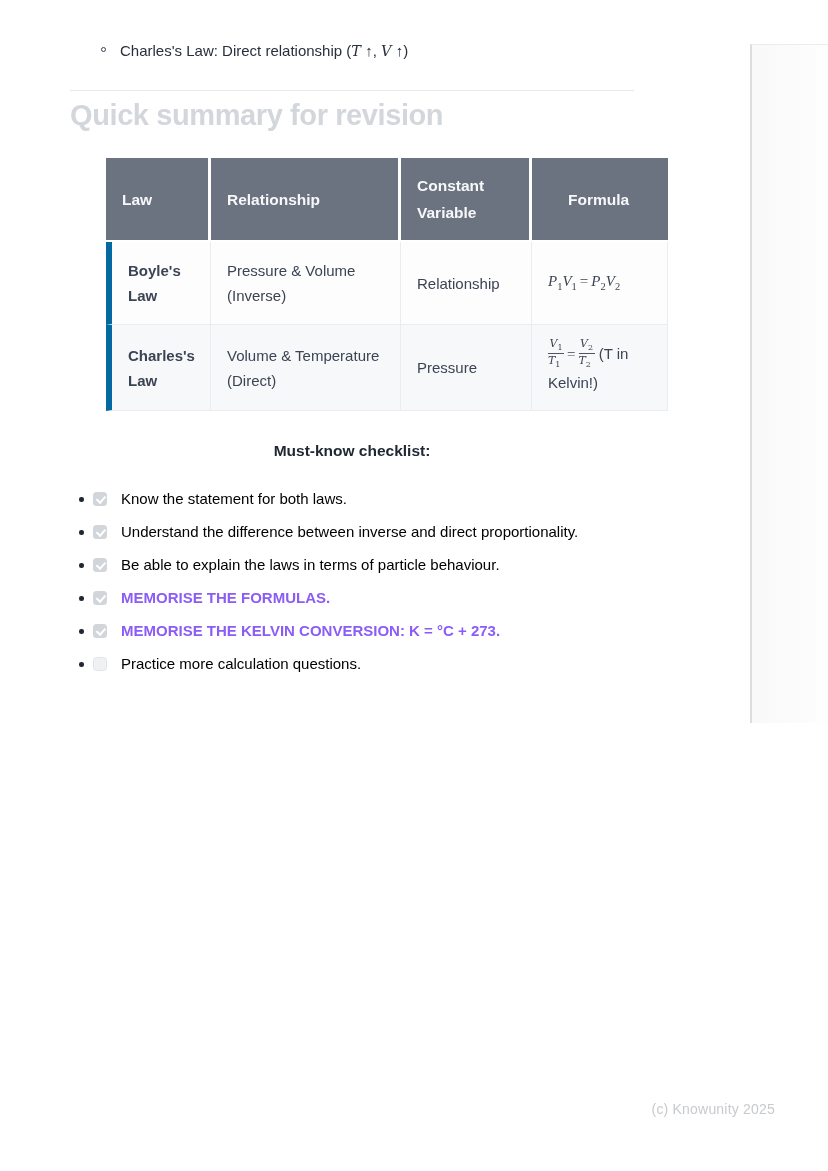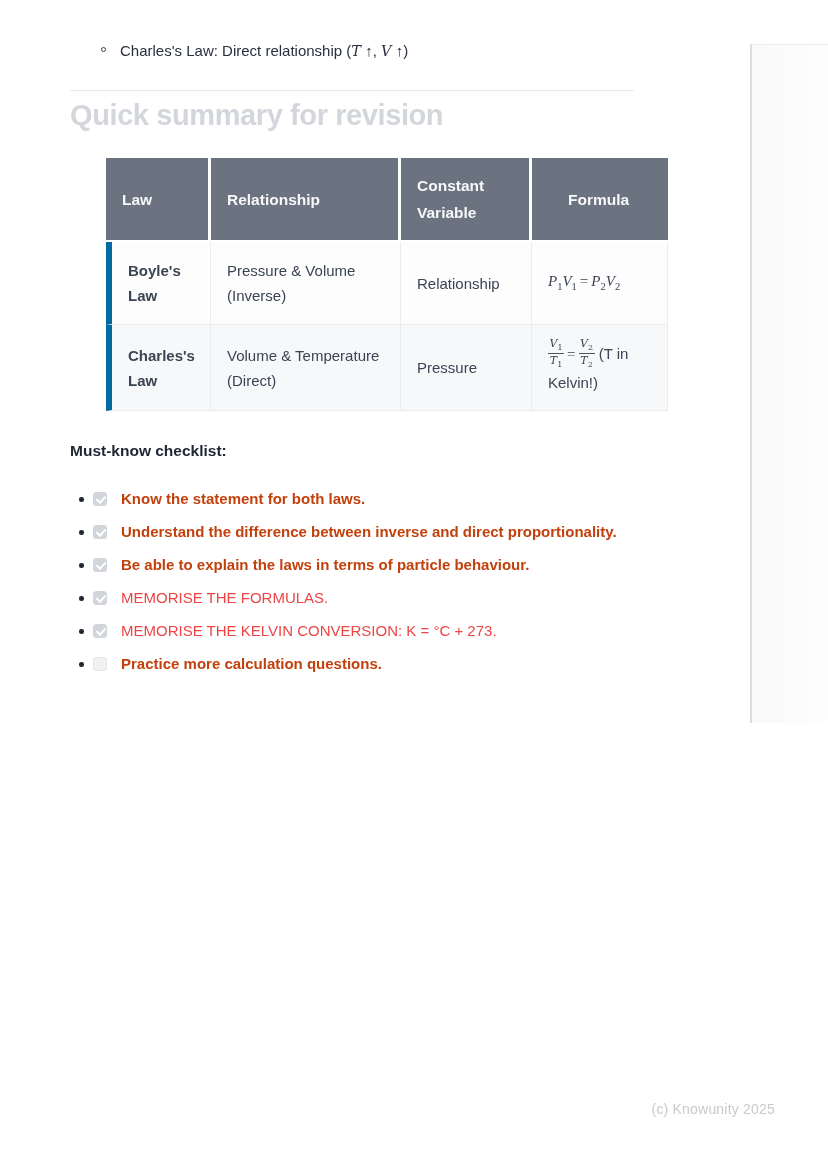--- a/index.html
+++ b/index.html
@@ -99,21 +99,20 @@
     font-size: 15px;
     color: #3b4453;
     white-space: nowrap;
   }
   .formula .fvar { font-style: italic; }
   .formula sub { font-size: 10.5px; }
   .feq { padding: 0 3px; font-style: normal; }
   .frac {
     display: inline-flex;
     flex-direction: column;
-    align-items: center;
     vertical-align: middle;
     font-family: "DejaVu Serif", serif;
     font-size: 11px;
     line-height: 1.2;
     margin-top: -3px;
   }
   .frac .num { border-bottom: 1px solid #4b5563; padding: 0 1.5px 0.5px; }
   .frac .fvar { font-style: italic; }
   .frac sub { font-size: 8px; }
   .formula-note {
@@ -121,36 +120,36 @@
     font-size: 15px;
     white-space: normal;
   }
 
   
   .checklist-heading {
     margin-top: 31px;
     font-size: 15.5px;
     font-weight: bold;
     color: #1f2733;
+    text-align: center;
   }
   ul.checklist {
     list-style: none;
     margin-top: 29px;
   }
   ul.checklist li {
     position: relative;
     padding-left: 51px;
     margin-bottom: 13px;
     font-size: 15px;
     line-height: 20px;
-    color: #c2410c;
+    color: #000000;
     min-height: 20px;
-    font-weight: bold;
-  }
-  ul.checklist li.bold { font-weight: normal; color: #ef4444; }
+  }
+  ul.checklist li.bold { font-weight: bold; color: #8b5cf6; }
   ul.checklist li .dot {
     position: absolute;
     left: 9px;
     top: 8px;
     width: 4.5px;
     height: 4.5px;
     border-radius: 50%;
     background: #1f2733;
   }
   ul.checklist li .checkbox {

